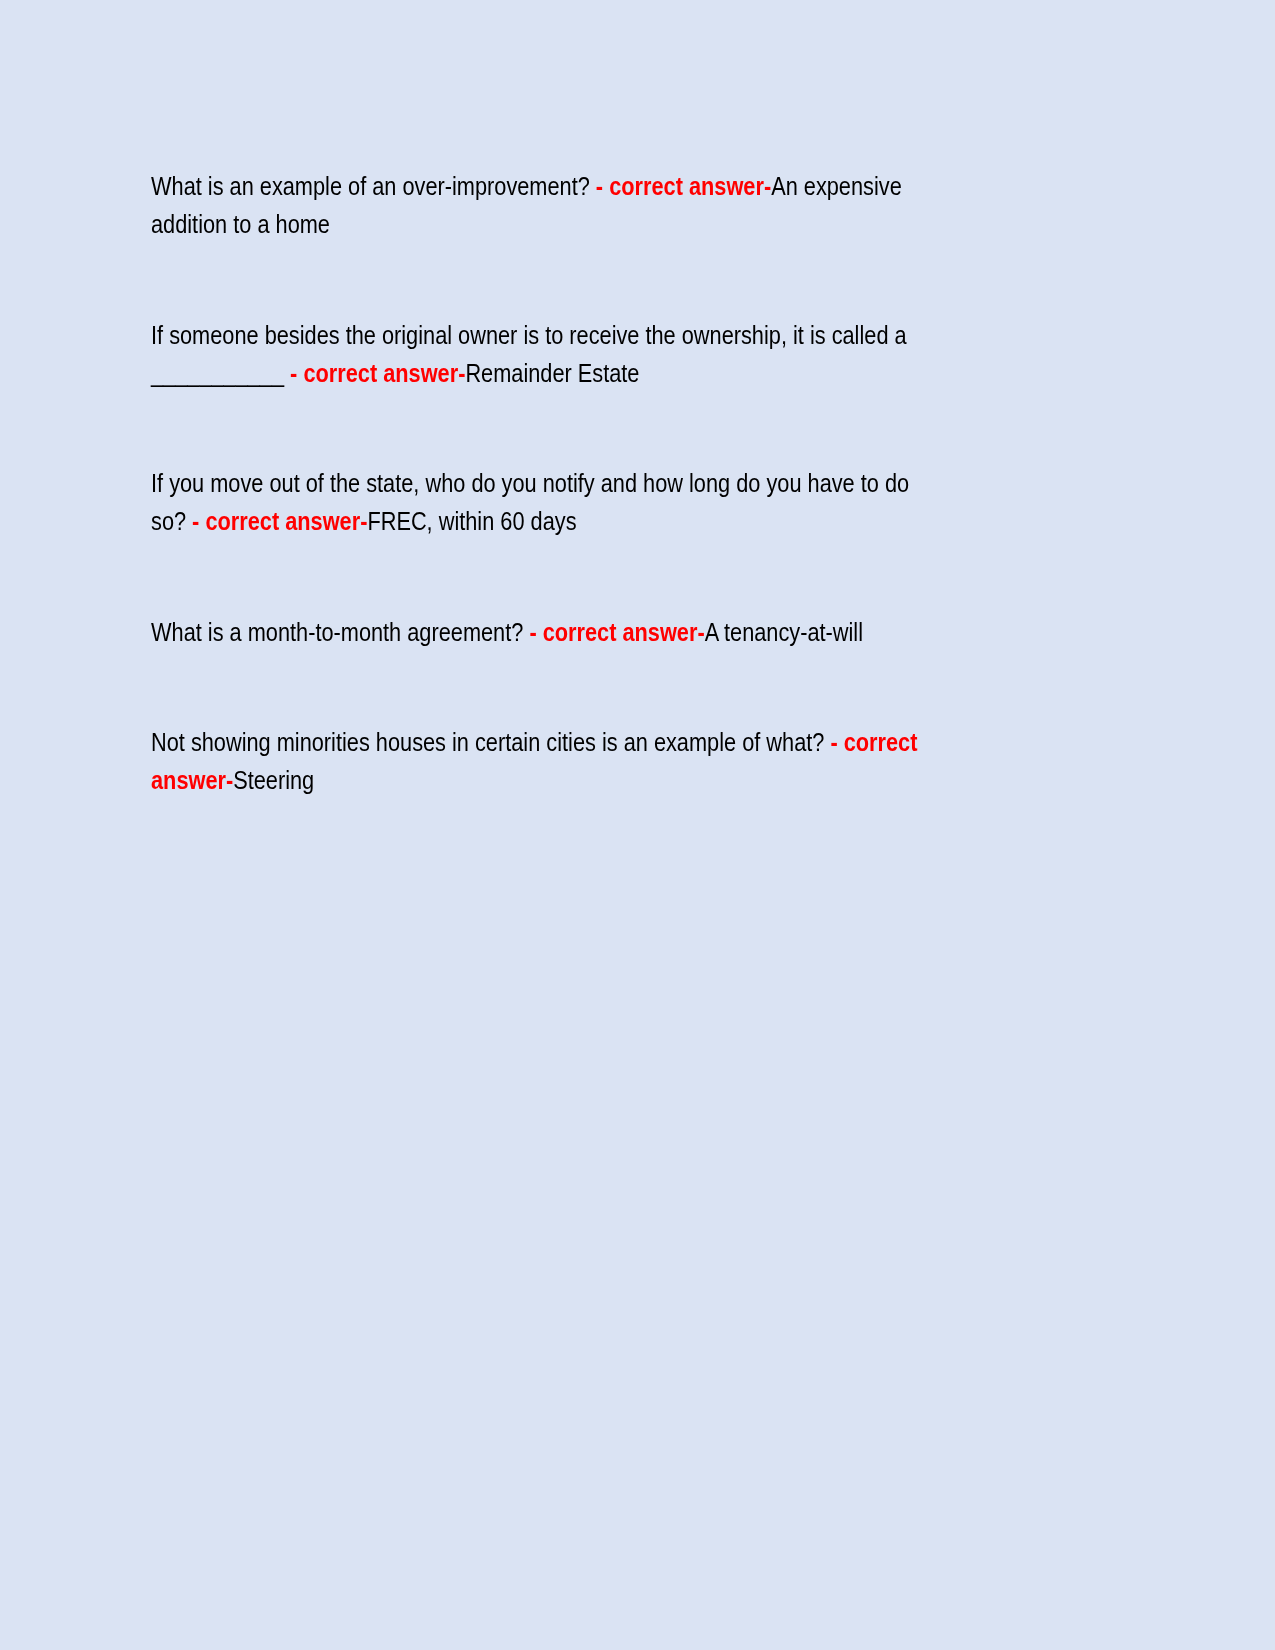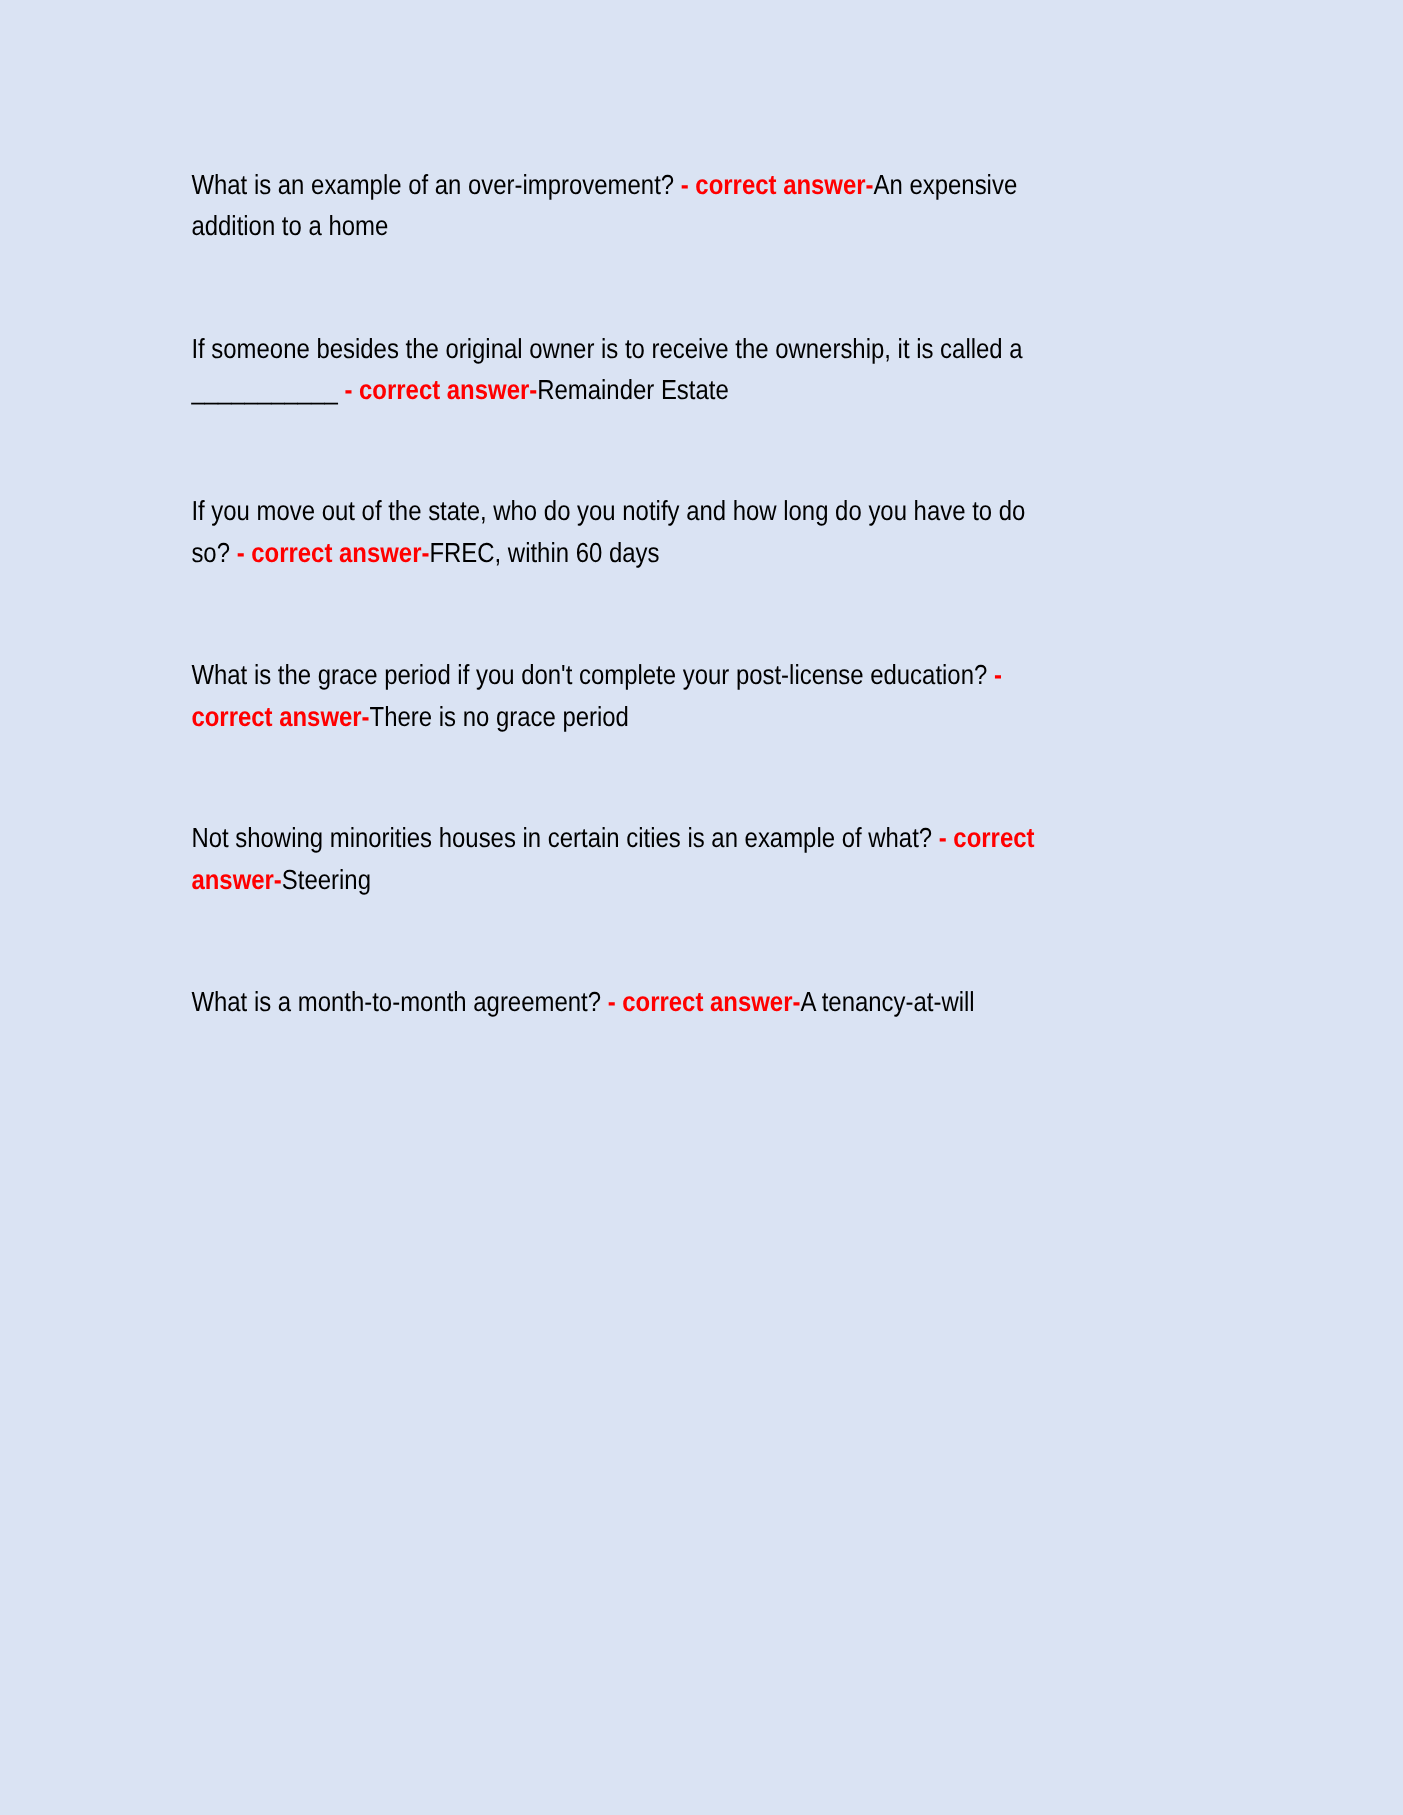--- a/index.html
+++ b/index.html
@@ -11,23 +11,22 @@
       height: 1650px;
       background: #DAE3F3;
       font-family: "Liberation Sans", sans-serif;
       color: #000000;
       overflow: hidden;
       position: relative;
     }
     .page {
       position: absolute;
       left: 151px;
-      top: 149px;
+      top: 167px;
       width: 980px;
-      margin-left: 23px;
     }
     .qa {
       margin: 0 0 72.5px 0;
     }
     .line {
       display: block;
       height: 38px;
       line-height: 38px;
       font-size: 25px;
       white-space: nowrap;
@@ -54,28 +53,24 @@
     <span class="line"><span>If someone besides the original owner is to receive the ownership, it is called a</span></span>
     <span class="line"><span>___________ </span><span class="label">- correct answer-</span><span>Remainder Estate</span></span>
   </div>
 
 
   <div class="qa">
     <span class="line"><span>If you move out of the state, who do you notify and how long do you have to do</span></span>
     <span class="line"><span>so? </span><span class="label">- correct answer-</span><span>FREC, within 60 days</span></span>
   </div>
 
+
   <div class="qa">
-    <span class="line"><span>What is the grace period if you don't complete your post-license education? </span><span class="label">-</span></span>
-    <span class="line"><span class="label">correct answer-</span><span>There is no grace period</span></span>
+    <span class="line"><span>What is a month-to-month agreement? </span><span class="label">- correct answer-</span><span>A tenancy-at-will</span></span>
   </div>
 
   <div class="qa">
     <span class="line"><span>Not showing minorities houses in certain cities is an example of what? </span><span class="label">- correct</span></span>
     <span class="line"><span class="label">answer-</span><span>Steering</span></span>
   </div>
 
-  <div class="qa">
-    <span class="line"><span>What is a month-to-month agreement? </span><span class="label">- correct answer-</span><span>A tenancy-at-will</span></span>
-  </div>
-
 
 </div>
 
 </body></html>

